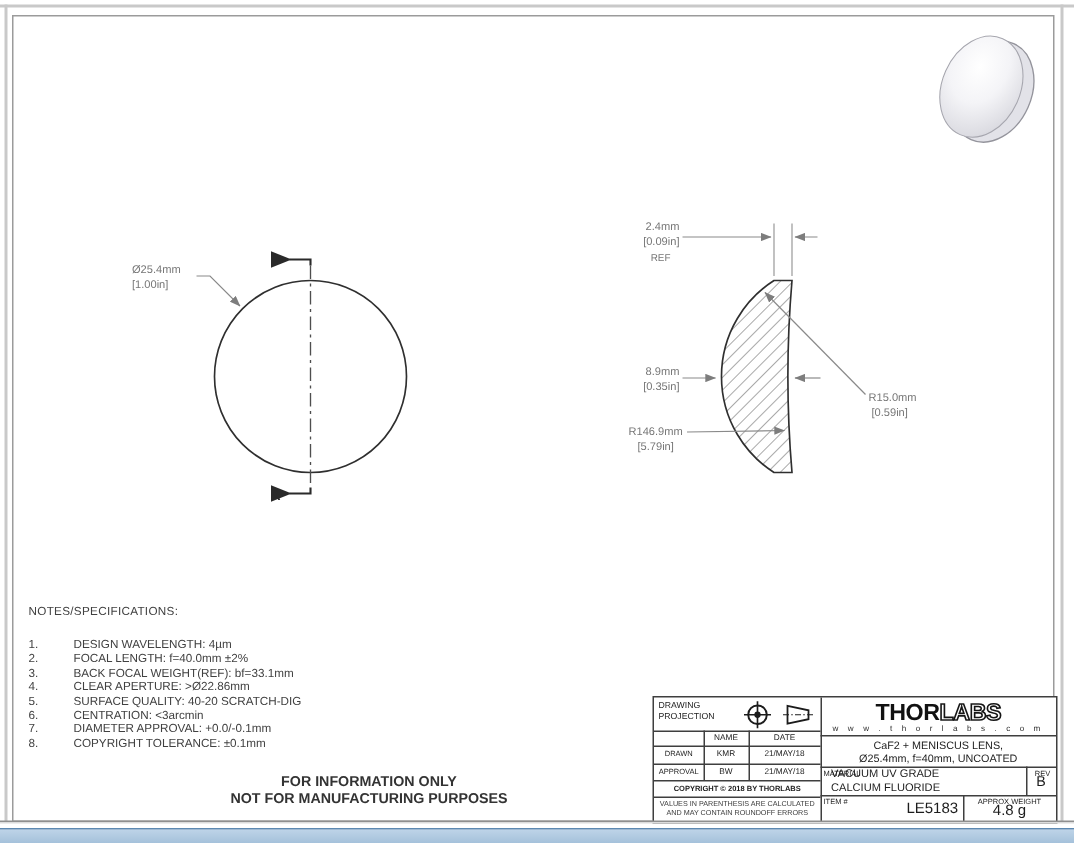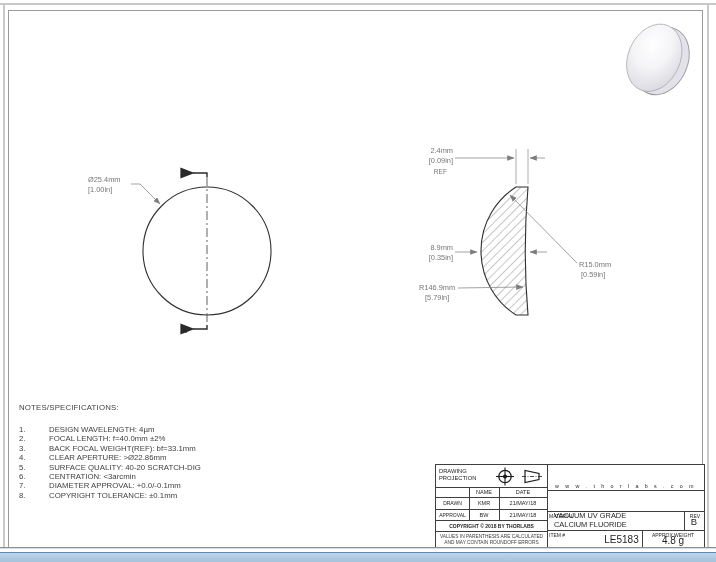--- a/index.html
+++ b/index.html
@@ -150,20 +150,22 @@
           <span>DIAMETER APPROVAL: +0.0/-0.1mm</span>
           </div>
         <div class="note-row">
           <span class="note-num">8.</span>
           <span>COPYRIGHT TOLERANCE: ±0.1mm</span>
           </div>
       </div>
     </div>
 
     <div class="disclaimer">
+      <div>FOR INFORMATION ONLY</div>
+      <div>NOT FOR MANUFACTURING PURPOSES</div>
     </div>
 
     <div class="tb">
 
       <div class="vl" style="left:111px;top:0;width:1px;height:83px;"></div>
       <div class="hl" style="left:0;top:22px;width:111px;height:1px;"></div>
       <div class="hl" style="left:0;top:32px;width:111px;height:1px;"></div>
       <div class="hl" style="left:0;top:44px;width:111px;height:1px;"></div>
       <div class="hl" style="left:0;top:55px;width:111px;height:1px;"></div>
       <div class="hl" style="left:0;top:66px;width:111px;height:1px;"></div>
@@ -200,22 +202,30 @@
       <div class="tb-cell tb-small" style="left:33px;top:44px;width:30px;height:11px;">BW</div>
       <div class="tb-cell tb-small" style="left:63px;top:44px;width:48px;height:11px;">21/MAY/18</div>
 
       <div class="tb-cell tb-tiny copyright" style="left:0;top:55px;width:111px;height:11px;">COPYRIGHT © 2018 BY THORLABS</div>
 
       <div class="tb-cell" style="left:0;top:66px;width:111px;height:17px;flex-direction:column;font-size:4.8px;line-height:5.8px;color:#3c3c3c;">
         <div>VALUES IN PARENTHESIS ARE CALCULATED</div>
         <div>AND MAY CONTAIN ROUNDOFF ERRORS</div>
       </div>
 
+      <div class="logo">
+        <span class="thor">THOR</span>
+          <span class="labs">LABS</span>
+      </div>
       <div class="website">w w w . t h o r l a b s . c o m</div>
 
+      <div class="desc">
+        <div>CaF2 + MENISCUS LENS,</div>
+        <div>Ø25.4mm, f=40mm, UNCOATED</div>
+      </div>
 
       <div class="cell-label" style="left:113px;top:47.5px;">MATERIAL</div>
       <div class="material-val">
         <div>VACUUM UV GRADE</div>
         <div>CALCIUM FLUORIDE</div>
       </div>
       <div class="cell-label" style="left:251px;top:47.5px;width:16px;text-align:center;">REV</div>
       <div class="rev-val">B</div>
 
       <div class="cell-label" style="left:113px;top:66.5px;">ITEM #</div>

